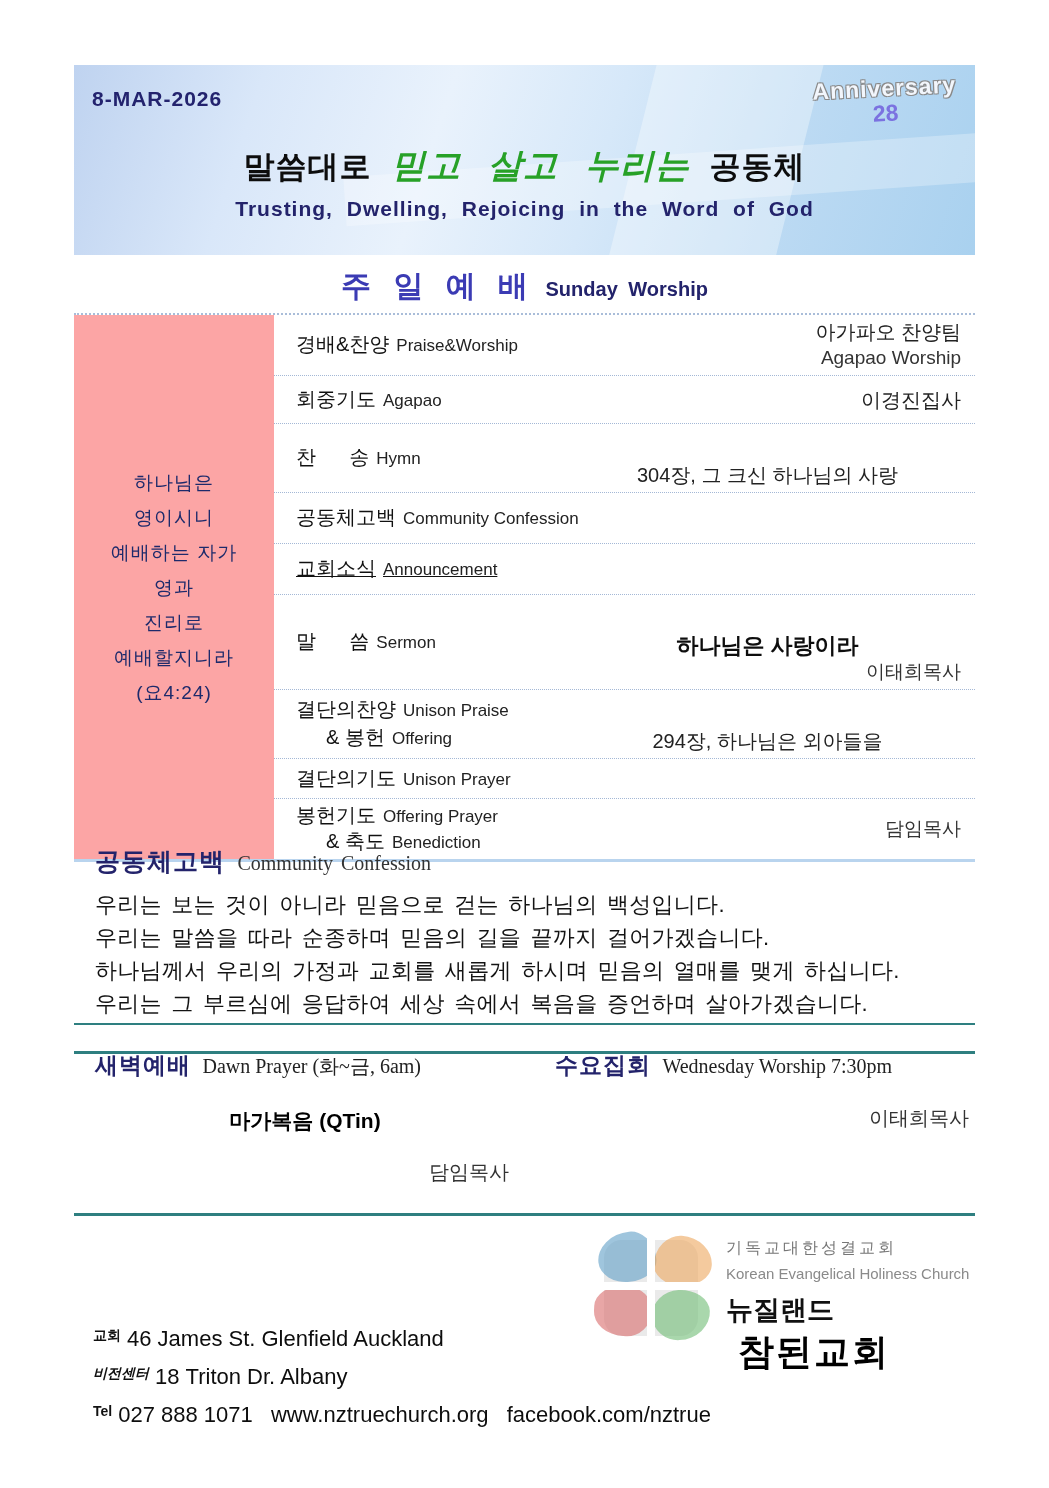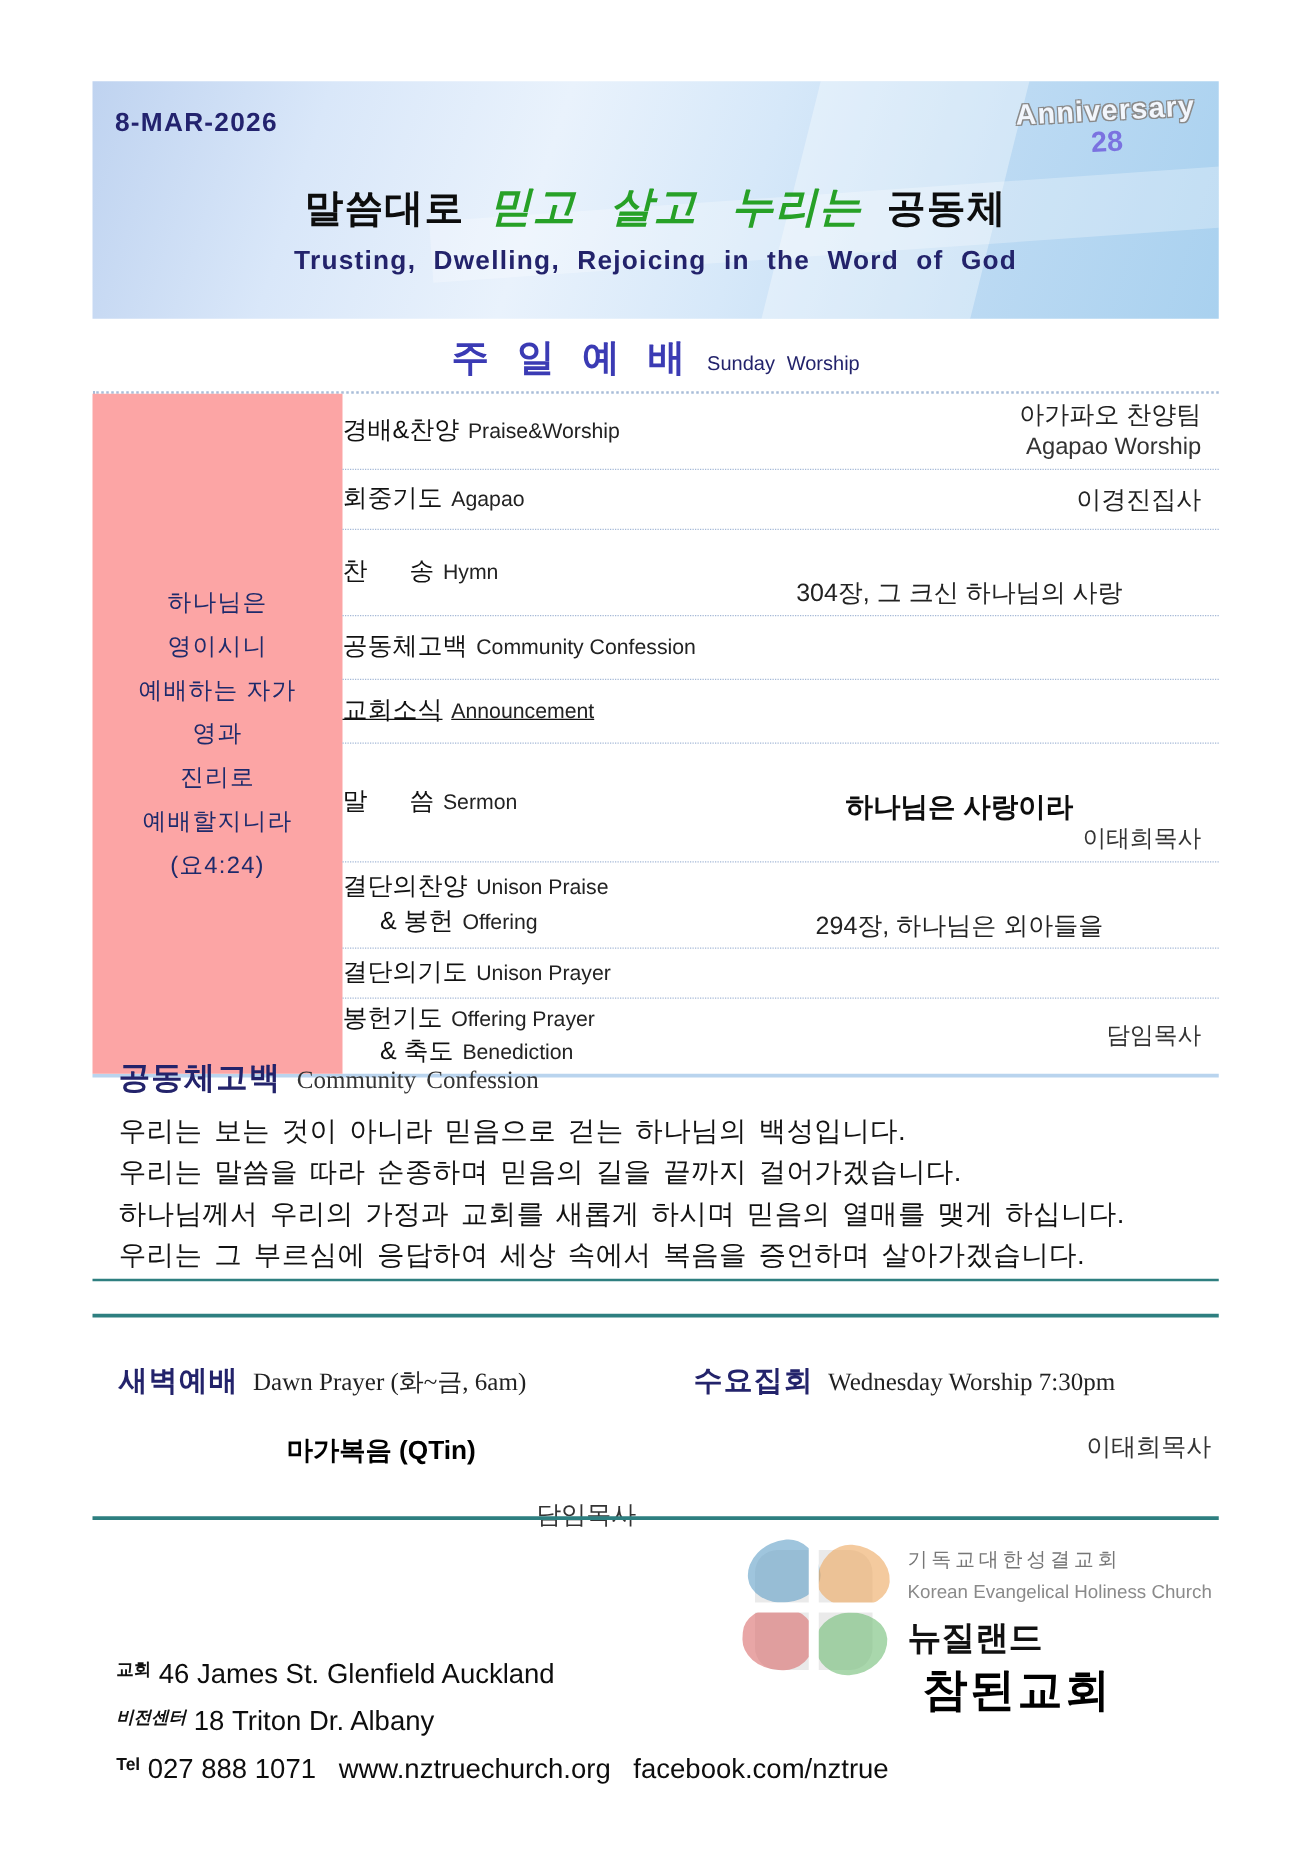--- a/index.html
+++ b/index.html
@@ -20,31 +20,31 @@
   .anniv-num{font-size:23px;font-weight:700;color:#7b72e0;margin-top:-2px;}
   .banner-titles{position:absolute;left:0;top:78px;width:100%;text-align:center;z-index:2;}
   .btitle{font-size:31px;font-weight:700;color:#0d0d0d;letter-spacing:1px;}
   .btitle .script{font-family:"DejaVu Serif","Liberation Serif",serif;font-style:italic;
           font-weight:700;font-size:34px;color:#27a127;word-spacing:14px;padding:0 10px;}
   .bsub{margin-top:8px;font-size:21px;font-weight:700;color:#23236b;letter-spacing:1px;word-spacing:7px;}
 
   
   .wtitle{position:absolute;left:0;top:266px;width:100%;text-align:center;}
   .wtitle .ko{font-size:30px;font-weight:700;color:#3b3bb4;letter-spacing:7px;}
-  .wtitle .en{font-size:16px;font-weight:400;color:#23236b;word-spacing:5px;padding-left:6px;}
+  .wtitle .en{font-size:20px;font-weight:700;color:#23236b;word-spacing:5px;padding-left:6px;}
 
   
   .stable{position:absolute;left:74px;top:313px;width:901px;display:flex;box-sizing:border-box;
           border-top:2px dotted #a9bdd9;border-bottom:3px solid #b9d4ee;}
   .sidebar{width:200px;flex:0 0 200px;background:#fca5a5;color:#1d2a6b;display:flex;flex-direction:column;
           justify-content:center;text-align:center;font-size:19px;line-height:35px;letter-spacing:1px;}
   .rows{flex:1;display:flex;flex-direction:column;}
   .trow{display:flex;align-items:center;box-sizing:border-box;border-bottom:1px dotted #a4b8d6;padding:4px 0;}
   .trow:last-child{border-bottom:none;}
-  .tlabel{width:300px;flex:0 0 300px;box-sizing:border-box;}
+  .tlabel{width:300px;flex:0 0 300px;padding-left:22px;box-sizing:border-box;}
   .tline{line-height:26px;white-space:pre;}
   .tline .ko{font-size:20px;font-weight:500;color:#111;white-space:pre;}
   .tline .en{font-size:17px;color:#222;padding-left:7px;}
   .tline.indent{padding-left:30px;}
   .tvalue{flex:1;box-sizing:border-box;padding-right:14px;font-size:20px;color:#222;}
   .tvalue .v{line-height:26px;}
   .v.center{text-align:center;margin-top:34px;}
   .v.right{text-align:right;}
   .v.small{font-size:19px;color:#333;}
   .v.sermon{font-size:22px;font-weight:600;color:#0d0d0d;}
@@ -55,21 +55,21 @@
   .c-head .en{font-family:"Liberation Serif","DejaVu Serif",serif;font-size:20px;color:#333;padding-left:8px;word-spacing:3px;}
   .c-body{margin-top:10px;font-size:22px;color:#131313;line-height:33px;letter-spacing:.3px;word-spacing:3px;}
 
   
   .rule{position:absolute;left:74px;width:901px;background:#2e7f80;}
   .rule.r1{top:1023px;height:2px;}
   .rule.r2{top:1051px;height:3px;}
   .rule.r3{top:1213px;height:3px;}
 
   
-  .meetings{position:absolute;left:95px;top:1089px;width:880px;display:flex;}
+  .meetings{position:absolute;left:95px;top:1050px;width:880px;display:flex;}
   .mcol{display:flex;flex-direction:column;}
   .mcol.left{width:420px;flex:0 0 420px;margin-right:40px;}
   .mcol.rightcol{flex:1;}
   .m-head .ko{font-size:23px;font-weight:800;color:#23236b;letter-spacing:1px;}
   .m-head .en{font-family:"Liberation Serif","DejaVu Serif",serif;font-size:20px;color:#222;padding-left:7px;}
   .m-item{margin-top:26px;text-align:center;font-size:21px;font-weight:700;color:#000;}
   .m-leader{margin-top:24px;text-align:right;font-size:20px;color:#333;padding-right:6px;}
 
   
   .flogo{position:absolute;left:590px;top:1232px;width:390px;display:flex;}

